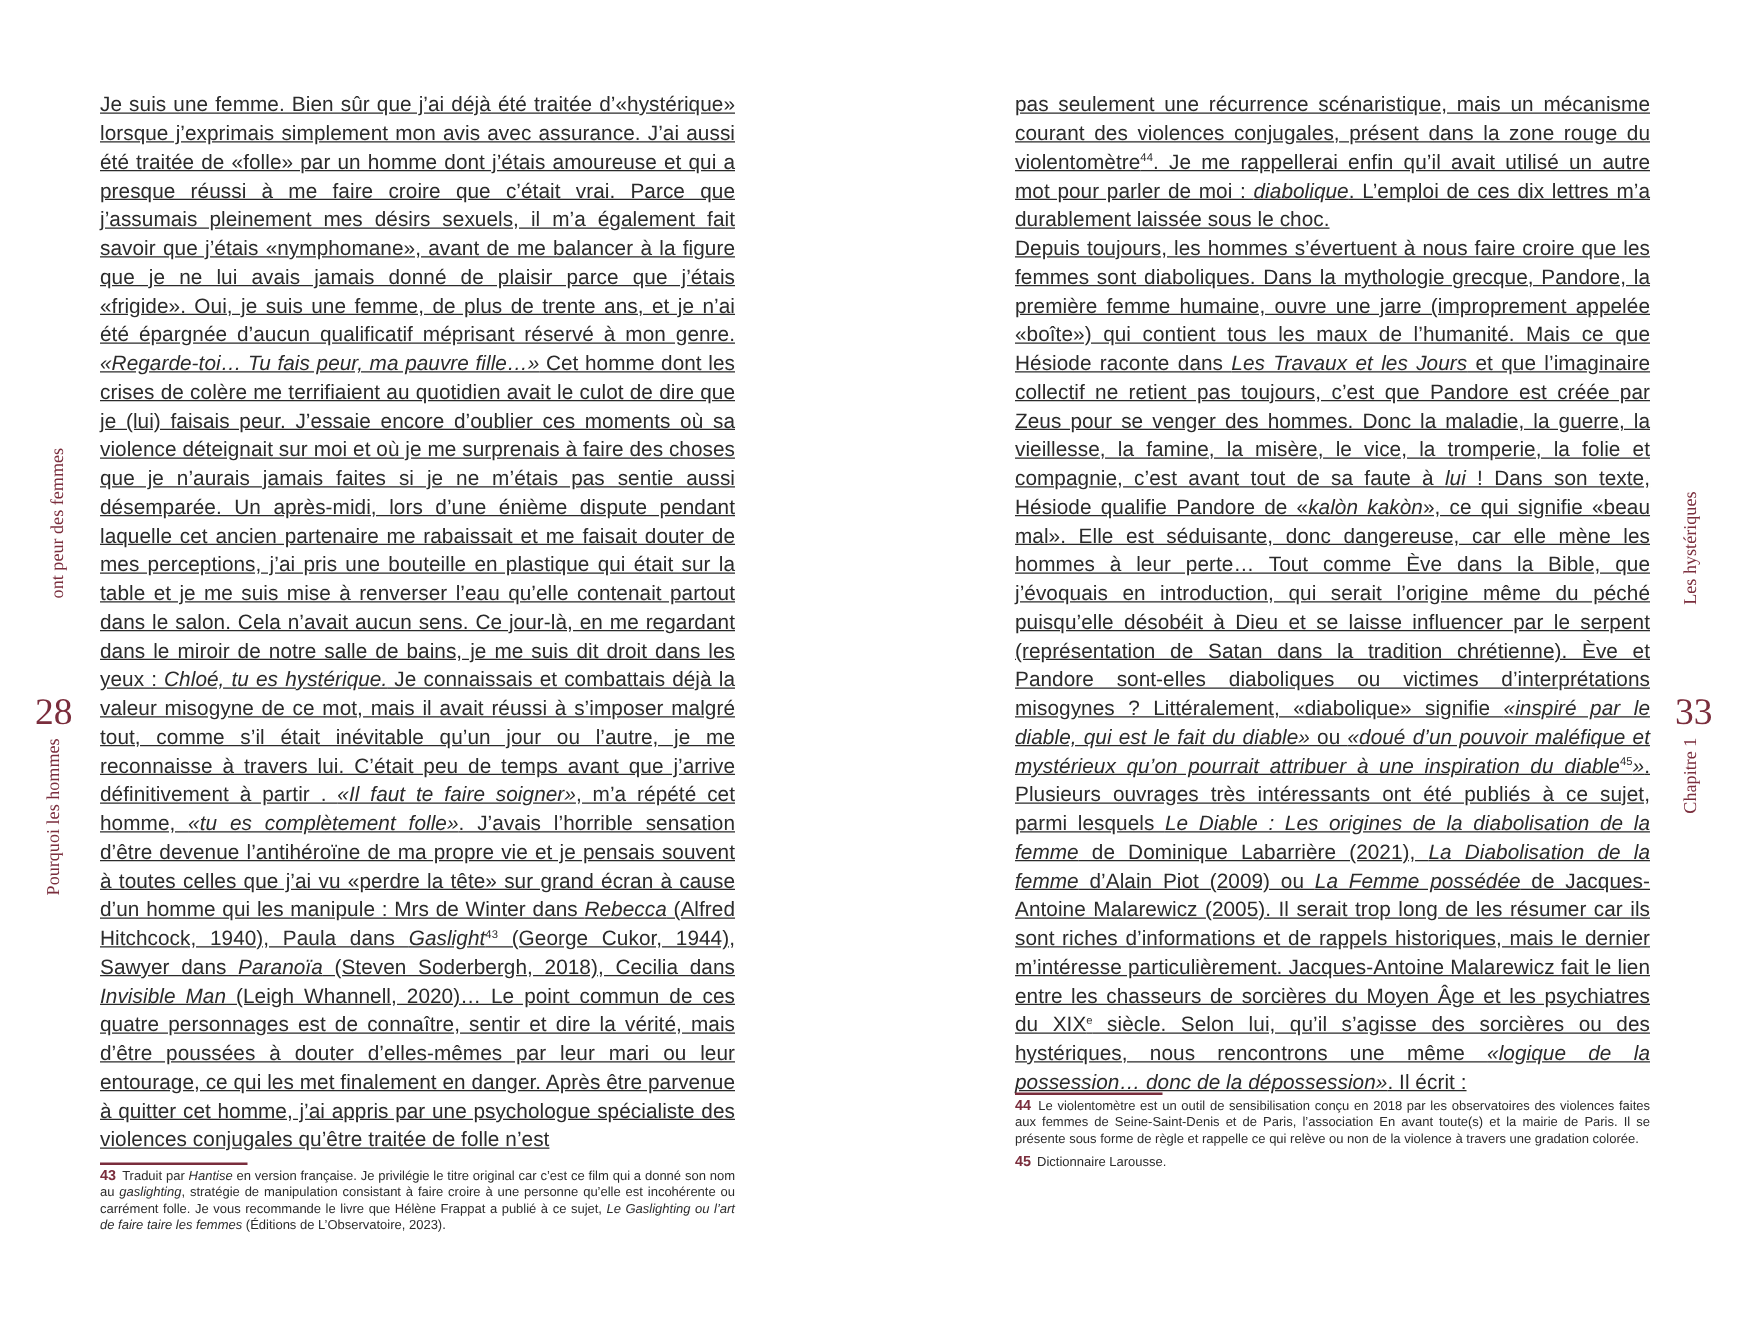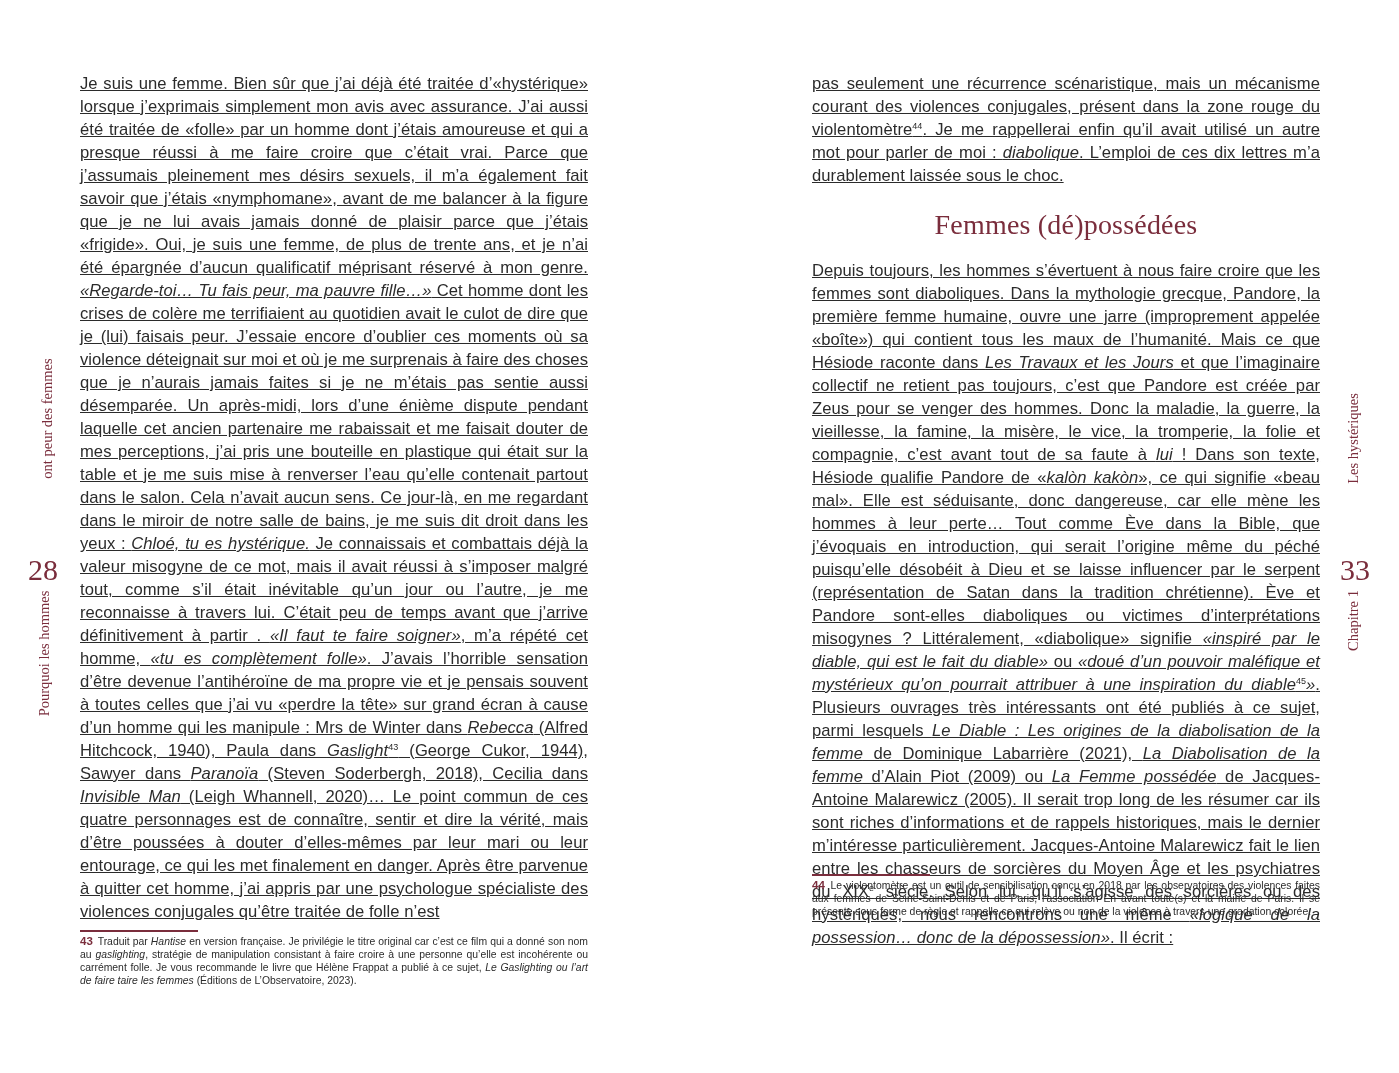--- a/index.html
+++ b/index.html
@@ -69,27 +69,27 @@
     <div class="fn-rule"></div>
     <div>
         <p class="fn"><span class="fn-num">43</span> <span>Traduit par </span><em>Hantise</em><span> en version française. Je privilégie le titre original car c’est ce film qui a donné son nom au </span><em>gaslighting</em><span>, stratégie de manipulation consistant à faire croire à une personne qu’elle est incohérente ou carrément folle. Je vous recommande le livre que Hélène Frappat a publié à ce sujet, </span><em>Le Gaslighting ou l’art de faire taire les femmes</em><span> (Éditions de L’Observatoire, 2023).</span></p>
       </div>
   </div>
 </div>
 
 <div class="page page-right">
   <div class="body-text">
     <p><span>pas seulement une récurrence scénaristique, mais un mécanisme courant des violences conjugales, présent dans la zone rouge du violentomètre</span><sup>44</sup><span>. Je me rappellerai enfin qu’il avait utilisé un autre mot pour parler de moi : </span><em>diabolique</em><span>. L’emploi de ces dix lettres m’a durablement laissée sous le choc.</span></p>
-    <div class="heading">Femmes (dé)possédées</div>
     <p class="after-heading"><span>Depuis toujours, les hommes s’évertuent à nous faire croire que les femmes sont diaboliques. Dans la mythologie grecque, Pandore, la première femme humaine, ouvre une jarre (improprement appelée «boîte») qui contient tous les maux de l’humanité. Mais ce que Hésiode raconte dans </span><em>Les Travaux et les Jours</em><span> et que l’imaginaire collectif ne retient pas toujours, c’est que Pandore est créée par Zeus pour se venger des hommes. Donc la maladie, la guerre, la vieillesse, la famine, la misère, le vice, la tromperie, la folie et compagnie, c’est avant tout de sa faute à </span><em>lui</em><span> ! Dans son texte, Hésiode qualifie Pandore de «</span><em>kalòn kakòn</em><span>», ce qui signifie «beau mal». Elle est séduisante, donc dangereuse, car elle mène les hommes à leur perte… Tout comme Ève dans la Bible, que j’évoquais en introduction, qui serait l’origine même du péché puisqu’elle désobéit à Dieu et se laisse influencer par le serpent (représentation de Satan dans la tradition chrétienne). Ève et Pandore sont-elles diaboliques ou victimes d’interprétations misogynes ? Littéralement, «diabolique» signifie </span><em>«inspiré par le diable, qui est le fait du diable»</em><span> ou </span><em>«doué d’un pouvoir maléfique et mystérieux qu’on pourrait attribuer à une inspiration du diable</em><sup>45</sup><em>»</em><span>. Plusieurs ouvrages très intéressants ont été publiés à ce sujet, parmi lesquels </span><em>Le Diable : Les origines de la diabolisation de la femme</em><span> de Dominique Labarrière (2021), </span><em>La Diabolisation de la femme</em><span> d’Alain Piot (2009) ou </span><em>La Femme possédée</em><span> de Jacques-Antoine Malarewicz (2005). Il serait trop long de les résumer car ils sont riches d’informations et de rappels historiques, mais le dernier m’intéresse particulièrement. Jacques-Antoine Malarewicz fait le lien entre les chasseurs de sorcières du Moyen Âge et les psychiatres du XIX</span><sup>e</sup><span> siècle. Selon lui, qu’il s’agisse des sorcières ou des hystériques, nous rencontrons une même </span><em>«logique de la possession… donc de la dépossession»</em><span>. Il écrit :</span></p>
   </div>
 
   <div class="footnotes">
     <div class="fn-rule"></div>
     <div>
         <p class="fn"><span class="fn-num">44</span> <span>Le violentomètre est un outil de sensibilisation conçu en 2018 par les observatoires des violences faites aux femmes de Seine-Saint-Denis et de Paris, l’association En avant toute(s) et la mairie de Paris. Il se présente sous forme de règle et rappelle ce qui relève ou non de la violence à travers une gradation colorée.</span></p>
+        <p class="fn"><span class="fn-num">45</span> <span>Dictionnaire Larousse.</span></p>
       </div>
   </div>
 
   <div class="runner vert-up" style="left:578px; top:430px; width:150px; text-align:center;">Les hystériques</div>
   <div class="folio" style="left:640px; top:524px;">33</div>
   <div class="runner vert-up" style="left:578px; top:612px; width:150px; text-align:center;">Chapitre 1</div>
 </div>
 
 </body></html>

